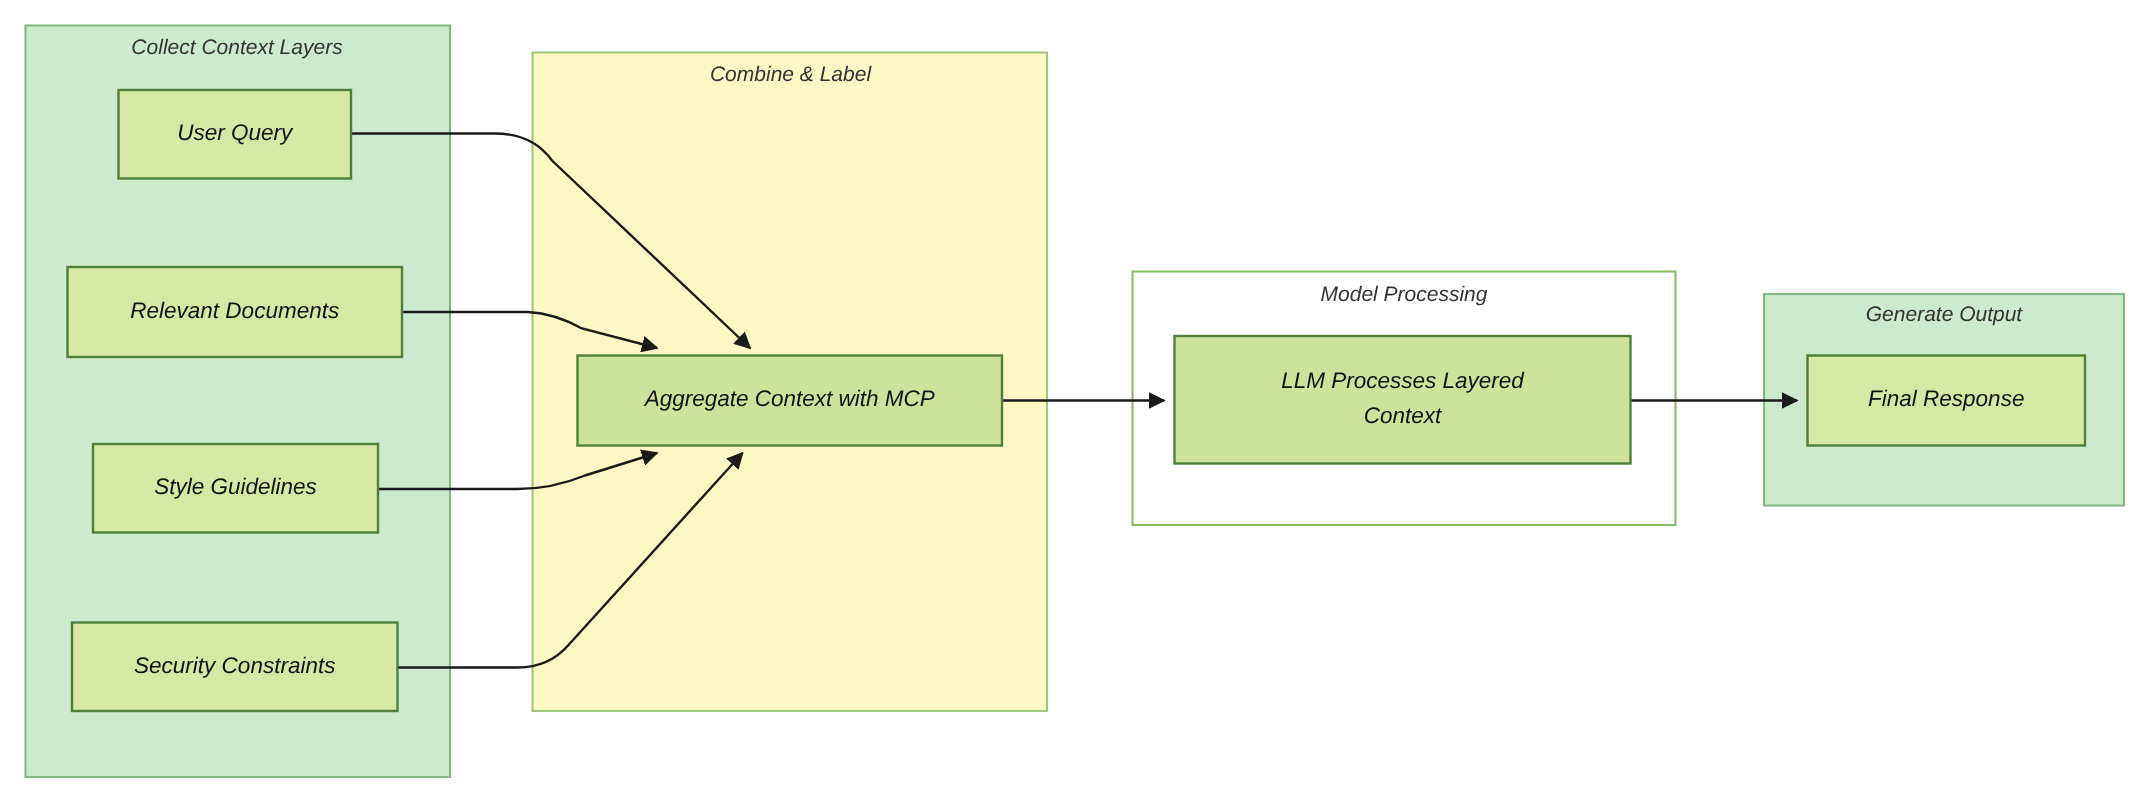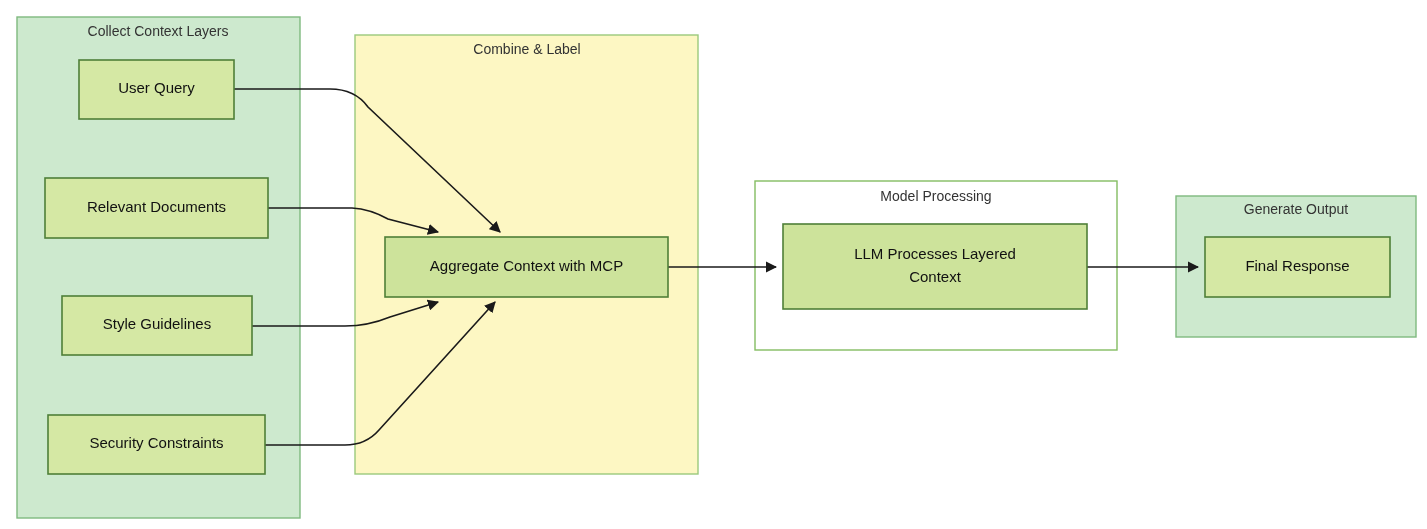--- a/index.html
+++ b/index.html
@@ -1,18 +1,18 @@
 <!DOCTYPE html>
 <html><head>
 <meta charset="utf-8">
 <style>
   html,body{margin:0;padding:0;background:#ffffff;}
   body{width:1427px;height:529px;overflow:hidden;
        font-family:"Liberation Sans","DejaVu Sans",sans-serif;}
-  #stage{position:relative;width:1427px;height:421px;}
+  #stage{position:relative;width:1427px;height:421px;font-style:italic;}
   svg.flow{position:absolute;left:0;top:0;width:1427px;height:529px;}
   .cluster-rect{stroke-width:1.4px;}
   .cluster-label{font-size:14px;fill:#333333;text-anchor:middle;dominant-baseline:middle;}
   .node-rect{stroke-width:1.6px;}
   .node-label{font-size:15px;fill:#111111;text-anchor:middle;dominant-baseline:middle;}
   .edge-path{fill:none;stroke:#1a1a1a;stroke-width:1.6px;}
 </style>
 </head>
 <body>
 

